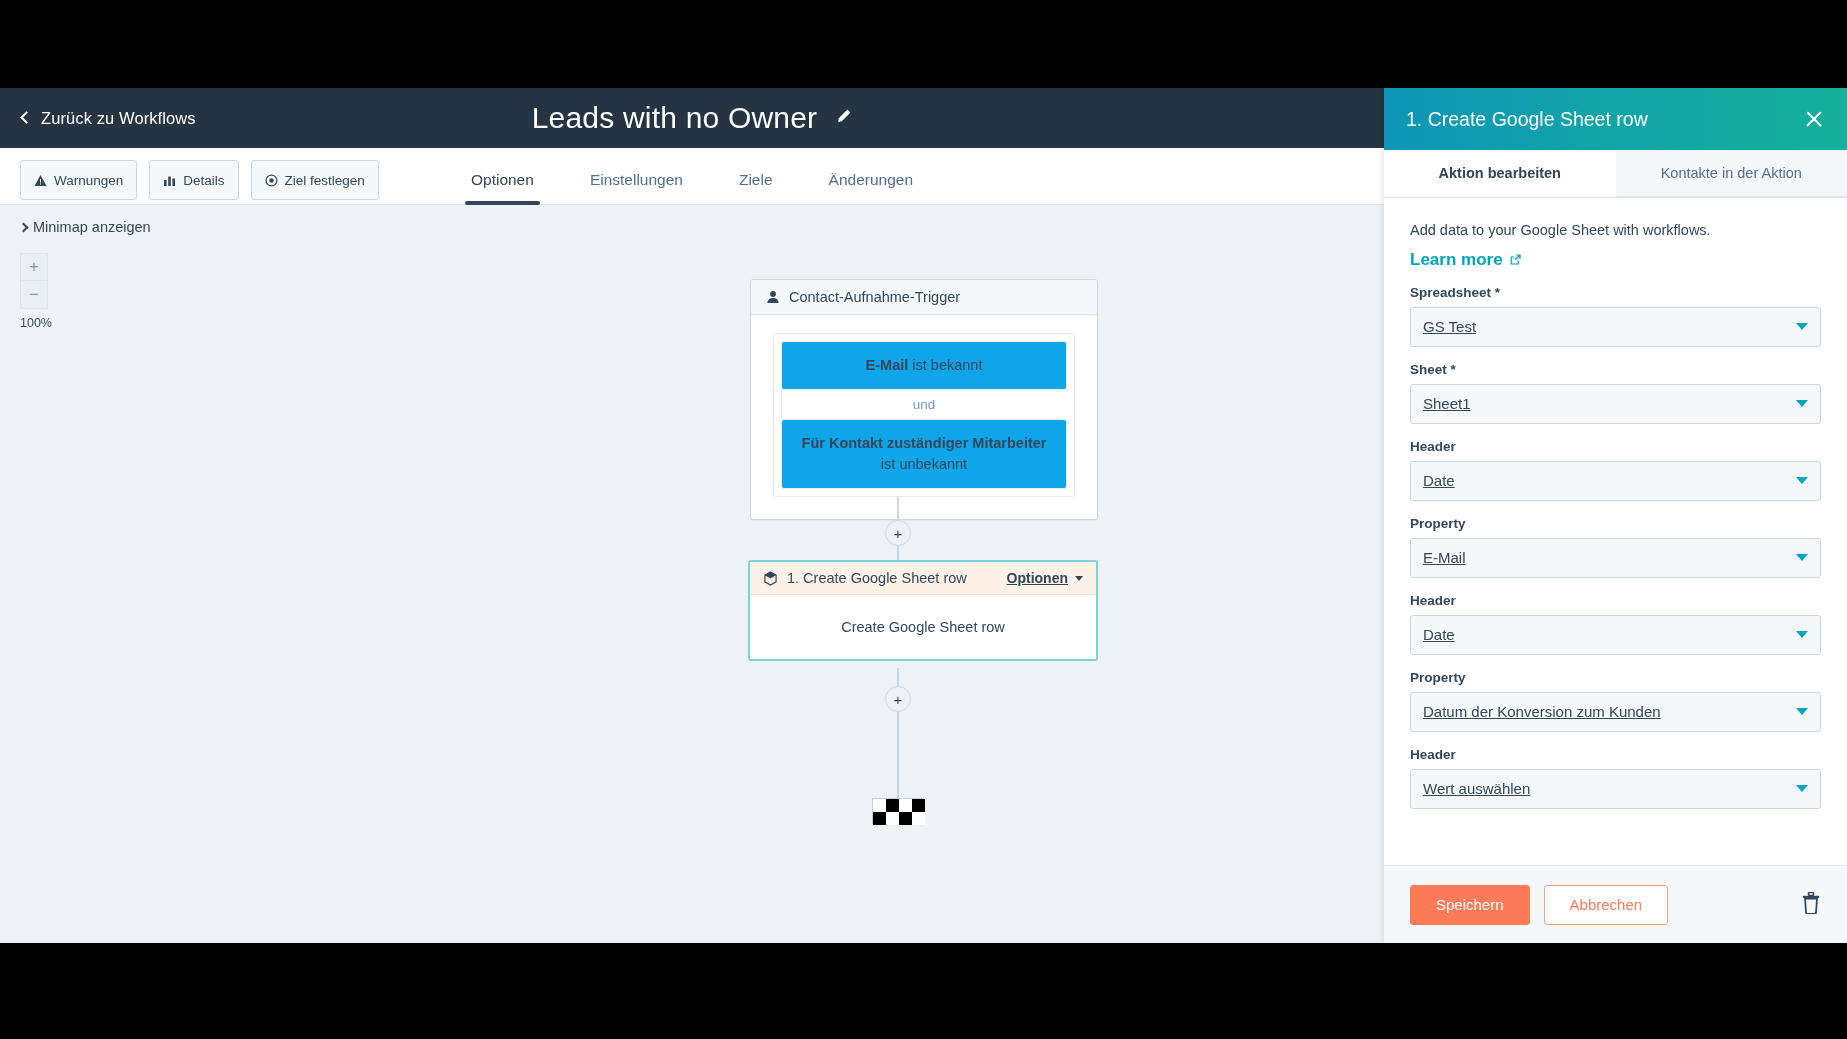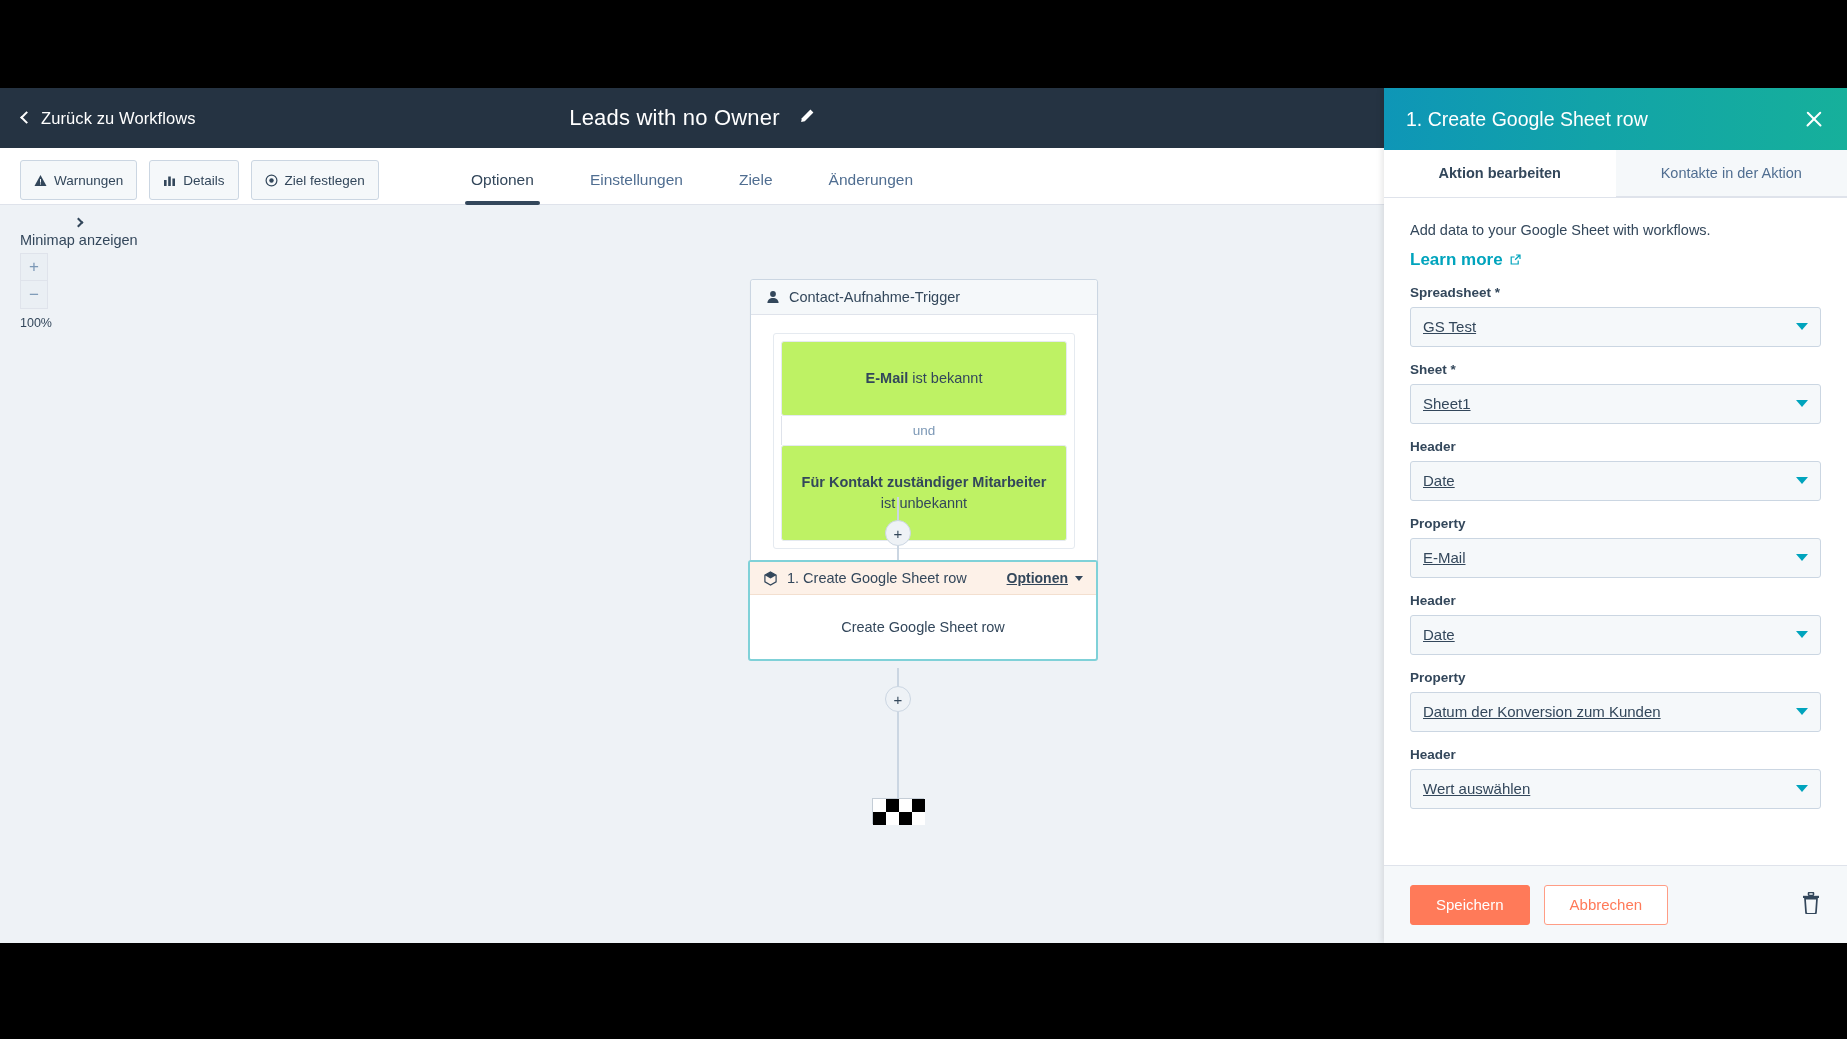--- a/index.html
+++ b/index.html
@@ -34,21 +34,21 @@
     display: inline-block; width: 9px; height: 9px;
     border-left: 2.4px solid #fff; border-bottom: 2.4px solid #fff;
     transform: rotate(45deg); margin-bottom: 1px;
   }
   .wf-title-wrap {
     position: absolute; left: 0; top: 0;
     width: 1384px; height: 60px;
     display: flex; align-items: center; justify-content: center;
     gap: 18px; pointer-events: none;
   }
-  .wf-title { color: #fff; font-size: 22px; letter-spacing: .2px; }
+  .wf-title { color: #fff; font-size: 30px; letter-spacing: .2px; }
   .pencil-icon { pointer-events: auto; cursor: pointer; display: block; }
 
   
   .subbar {
     position: absolute; left: 0; top: 60px;
     width: 1847px; height: 57px;
     background: #fff;
     border-bottom: 1px solid #dfe3eb;
   }
   .chip-row { position: absolute; left: 20px; top: 12px; display: flex; gap: 12px; }
@@ -75,21 +75,21 @@
 
   
   .canvas {
     position: absolute; left: 0; top: 117px;
     width: 1384px; height: 738px;
     background: #eef2f6; overflow: hidden;
   }
   .minimap-toggle {
     position: absolute; left: 20px; top: 14px;
     color: #33475b; font-size: 14.5px; cursor: pointer;
-    display: flex; align-items: center; gap: 6px; flex-direction: column;
+    display: flex; align-items: center; gap: 6px;
   }
   .chev-right {
     display: inline-block; width: 7px; height: 7px;
     border-right: 2px solid #33475b; border-top: 2px solid #33475b;
     transform: rotate(45deg);
   }
   .zoom-ctl { position: absolute; left: 20px; top: 48px; width: 28px; }
   .zoom-btn {
     width: 28px; height: 28px; background: #eaeff4;
     border: 1px solid #dfe3eb; display: flex;
@@ -114,23 +114,23 @@
     background: #f5f8fa; border-bottom: 1px solid #dfe3eb;
     color: #33475b; font-size: 14.5px;
     border-radius: 3px 3px 0 0;
   }
   .trigger-body { padding: 18px 22px 22px; }
   .crit-group {
     border: 1px solid #e5eaf0; border-radius: 3px; padding: 7px;
   }
   .crit {
     border: 1px solid #e5eaf0; border-radius: 3px;
-    padding: 26px 12px; text-align: center;
+    padding: 13px 12px; text-align: center;
     color: #33475b; font-size: 14.5px; line-height: 1.45;
-    background: #bef264;
+    background: #0ea5e9;
   }
   .crit b { font-weight: 700; }
   .crit-join {
     text-align: center; color: #7c98b6; font-size: 13.5px;
     padding: 7px 0; position: relative;
   }
   .crit-join::before {
     content: ""; position: absolute; left: 0; top: 0; bottom: 0;
     width: 1px; background: #dfe3eb;
   }

